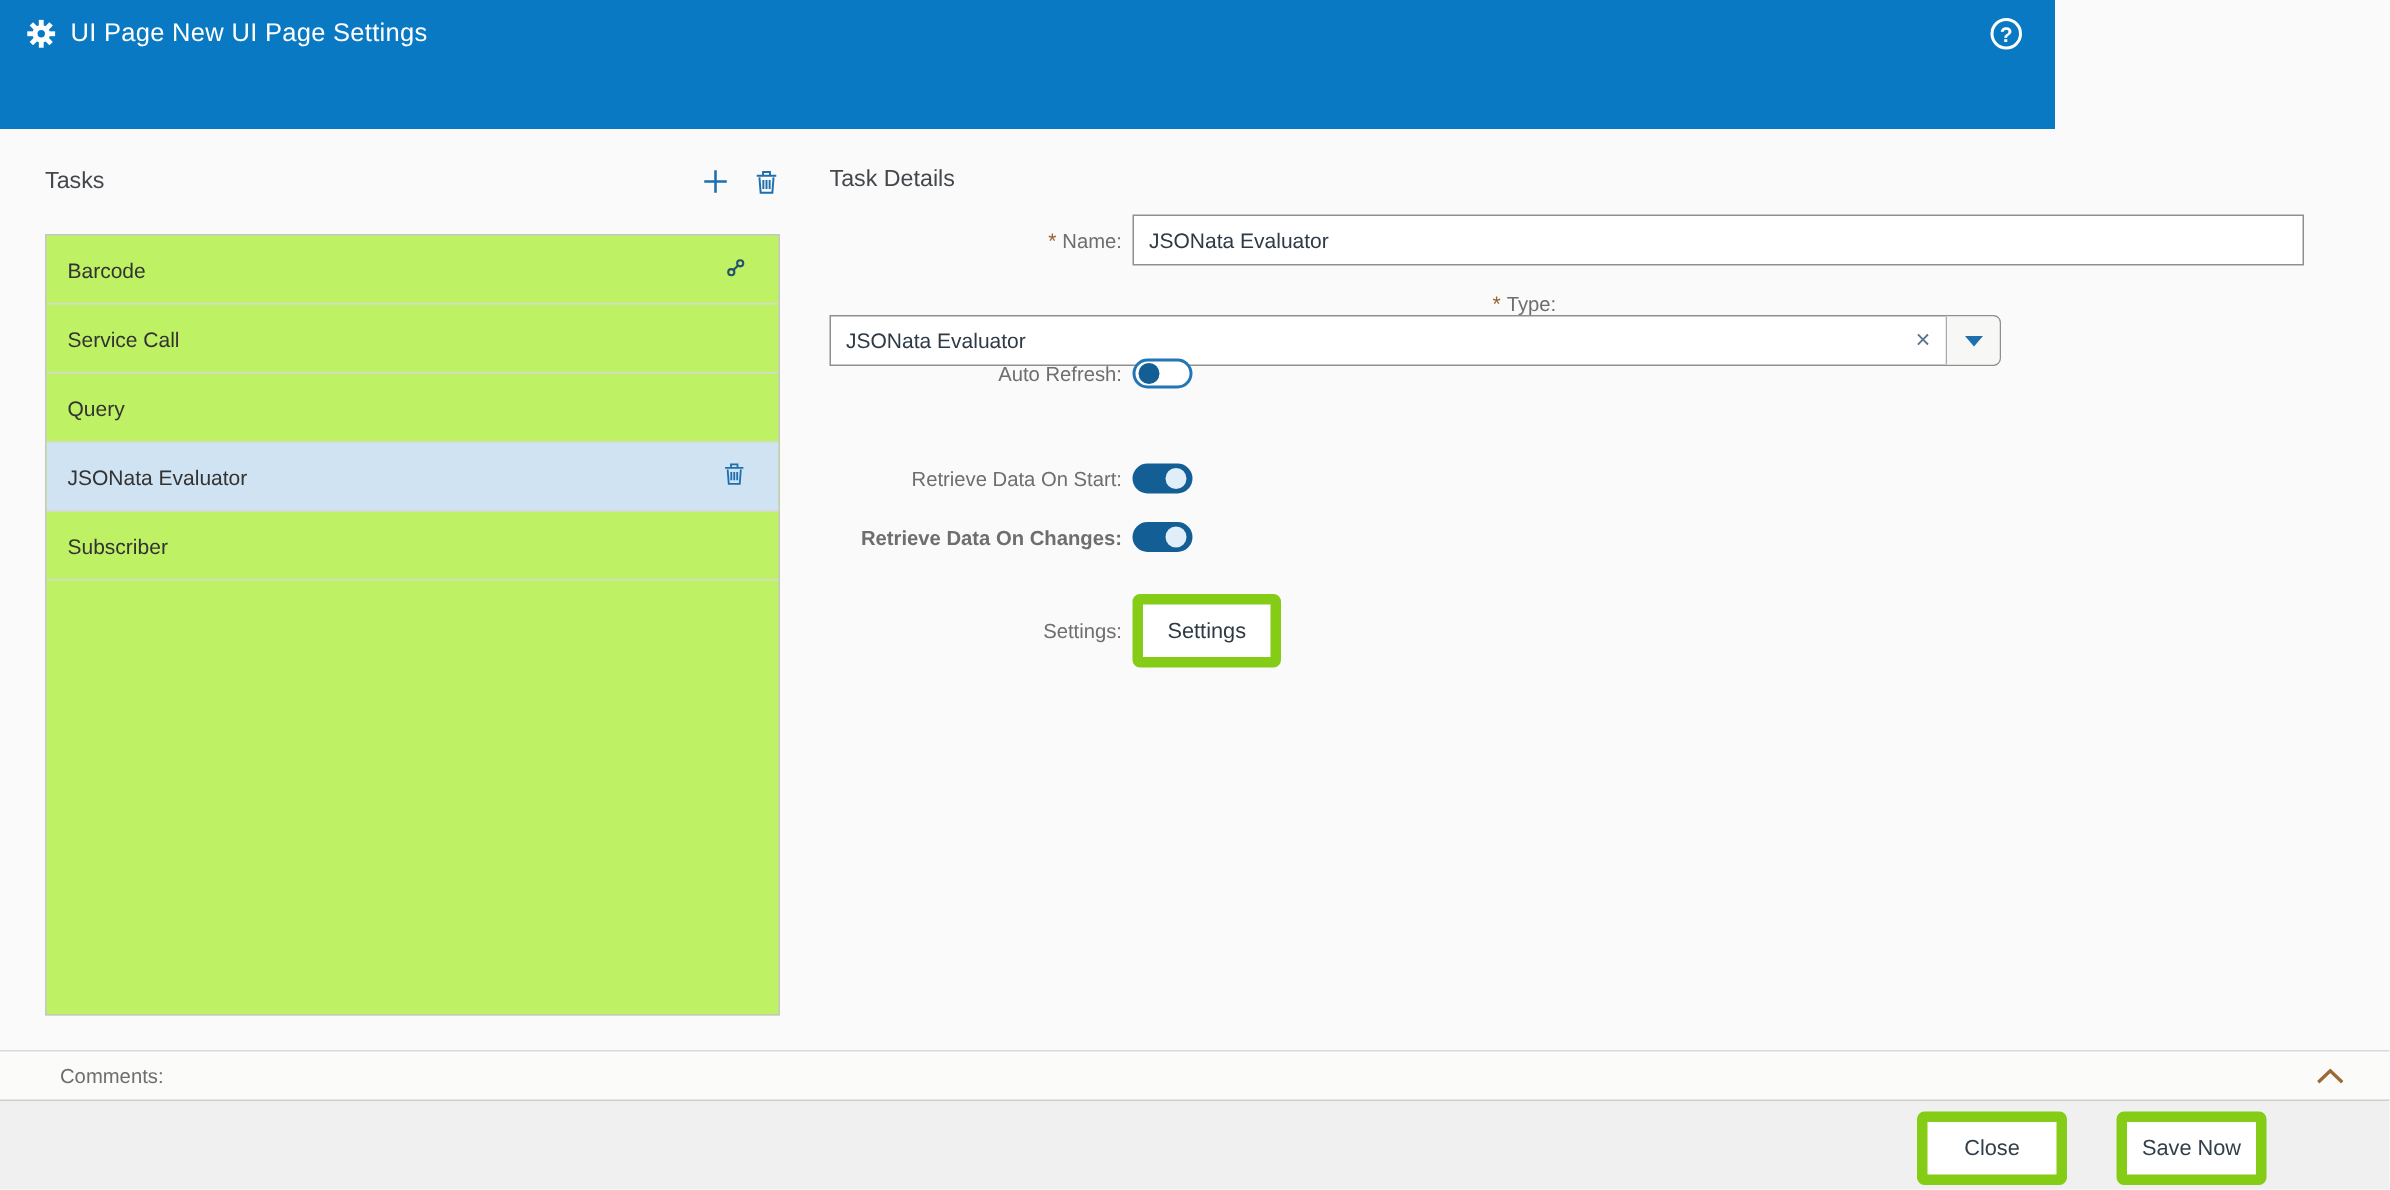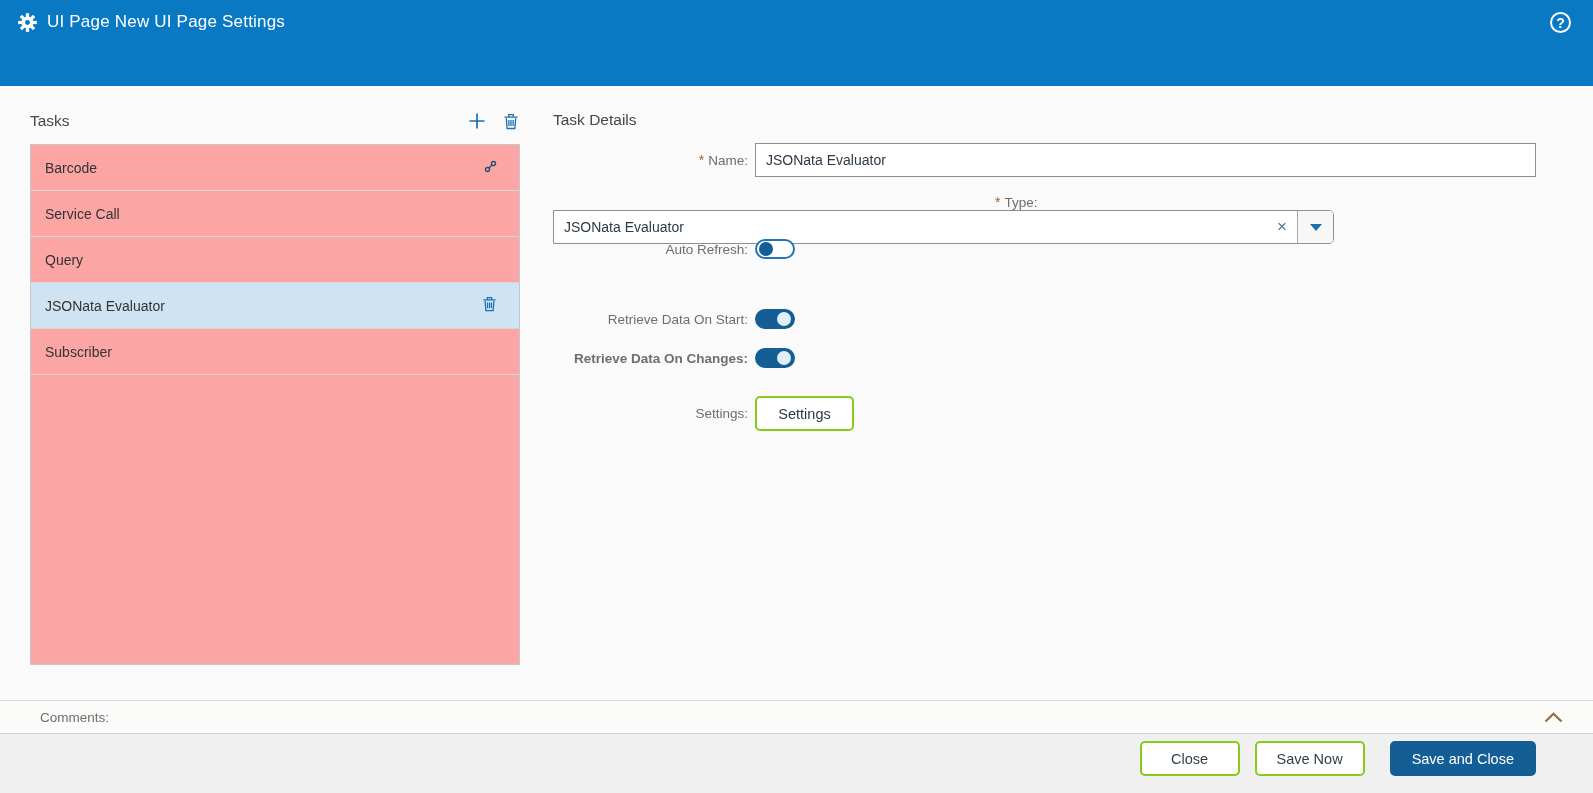--- a/index.html
+++ b/index.html
@@ -7,21 +7,21 @@
   body {
     font-family:"Liberation Sans", sans-serif;
     background:#fafafa;
     position:relative;
     overflow:hidden;
     color:#333;
   }
 
   
   .header {
-    position:absolute; top:0; left:0; width:1593px; height:86px;
+    position:absolute; top:0; left:0; width:1370px; height:86px;
     background:#0a79c4;
   }
   .header-title-row {
     display:flex; align-items:center; padding:12px 16px 0 17px; color:#fff;
   }
   .gear-wrap { width:20px; height:20px; margin-right:10px; display:flex; align-items:center; justify-content:center; }
   .page-title { font-size:17px; font-weight:400; letter-spacing:0.2px; }
   .help-btn {
     position:absolute; top:12px; right:22px;
     width:21px; height:21px; border:2px solid #fff; border-radius:50%;
@@ -44,22 +44,22 @@
   
   .tasks-header {
     position:absolute; top:108px; left:30px; width:490px; height:26px;
     display:flex; align-items:center; justify-content:space-between;
   }
   .panel-title { font-size:15.5px; color:#44484c; }
   .tasks-actions { display:flex; align-items:center; gap:16px; }
   .icon-btn { cursor:pointer; display:flex; align-items:center; justify-content:center; width:18px; height:18px; }
 
   .task-list {
-    position:absolute; top:144px; left:30px; width:490px; height:521px;
-    background:#fca5a5; border:1px solid #c6c6c6;
+    position:absolute; top:156px; left:30px; width:490px; height:521px;
+    background:#bef264; border:1px solid #c6c6c6;
     overflow:hidden;
   }
   .task-row {
     height:46px; display:flex; align-items:center; justify-content:space-between;
     padding:0 22px 0 14px; border-bottom:1px solid #d8d8d8;
     font-size:14px; color:#333; cursor:pointer;
   }
   .task-row.selected { background:#cfe3f2; }
 
   
@@ -98,43 +98,43 @@
     background:#fff; border:2px solid #2276b4;
   }
   .toggle .knob {
     position:absolute; top:1px; left:2px; width:14px; height:14px; border-radius:50%;
     background:#135e95;
   }
   .toggle.on { background:#135e95; border-color:#135e95; }
   .toggle.on .knob { left:auto; right:2px; top:1px; background:#dfeef8; }
 
   .btn {
-    height:35px; background:#fff; border:2px solid #84cc16; border-radius:5px;
+    height:49px; background:#fff; border:7px solid #84cc16; border-radius:5px;
     font-family:"Liberation Sans", sans-serif; font-size:14.5px; color:#333f48;
-    cursor:pointer; padding:0 20px;
+    cursor:pointer; padding:0 4px;
   }
   .settings-btn { width:99px; color:#2e3a45; }
 
   
   .comments-bar {
     position:absolute; top:700px; left:0; width:1593px; height:34px;
     background:#fbfbfa; border-top:1px solid #d9d9d9; border-bottom:1px solid #cfcfcf;
     display:flex; align-items:center; justify-content:space-between;
     padding:0 30px 0 40px;
     text-align:right;
   }
   .comments-label { font-size:13.5px; color:#6e6e6e; }
   .collapse-btn { cursor:pointer; display:flex; align-items:center; }
 
   
   .footer {
     position:absolute; top:734px; left:0; width:1593px; height:59px;
     background:#f0f0f0;
     display:flex; align-items:flex-start; justify-content:flex-end;
-    padding:7px 57px 0 0; gap:0;
+    padding:7px 57px 0 0; gap:18px;
   }
   .footer .btn { min-width:100px; }
   .btn-close { margin-right:15px; }
   .btn-savenow { margin-right:25px; }
   .btn-primary {
     background:#135e95; border-color:#135e95; color:#fff; min-width:108px;
   }
 </style>
 </head>
 <body>
@@ -253,14 +253,13 @@
   <span class="collapse-btn">
     <svg width="19" height="11" viewBox="0 0 19 11">
       <path d="M1.5 9.5 L9.5 1.8 L17.5 9.5" stroke="#9c6a34" stroke-width="2.2" fill="none"></path>
     </svg>
   </span>
 </div>
 
 <div class="footer">
   <button class="btn btn-close">Close</button>
   <button class="btn btn-savenow">Save Now</button>
-  <button class="btn btn-primary">Save and Close</button>
 </div>
 
 </body></html>

